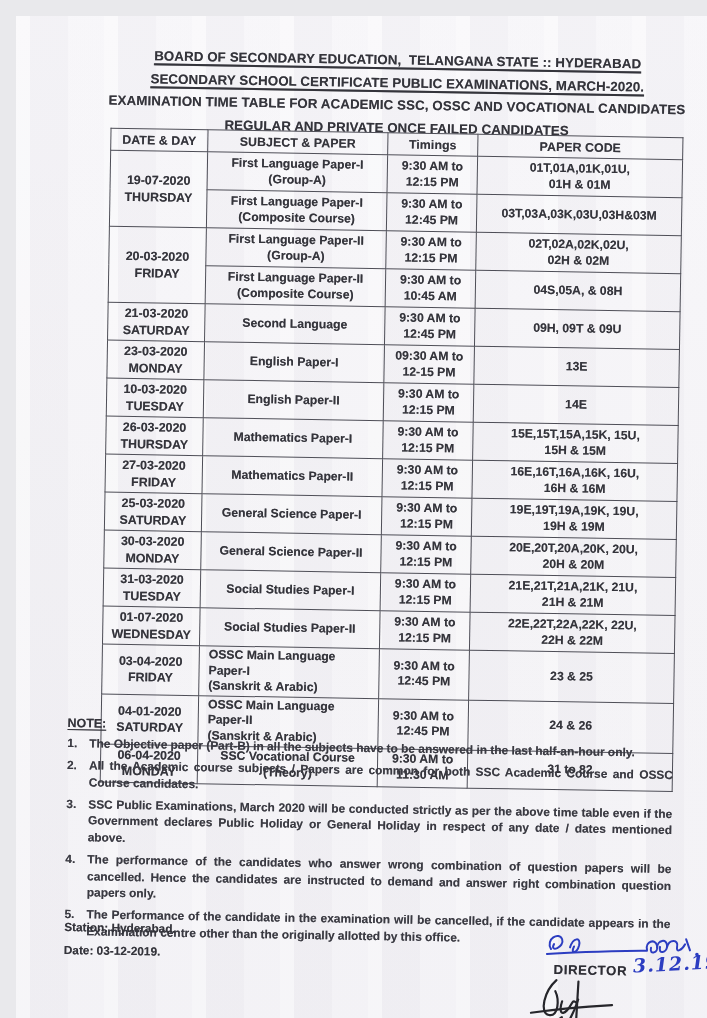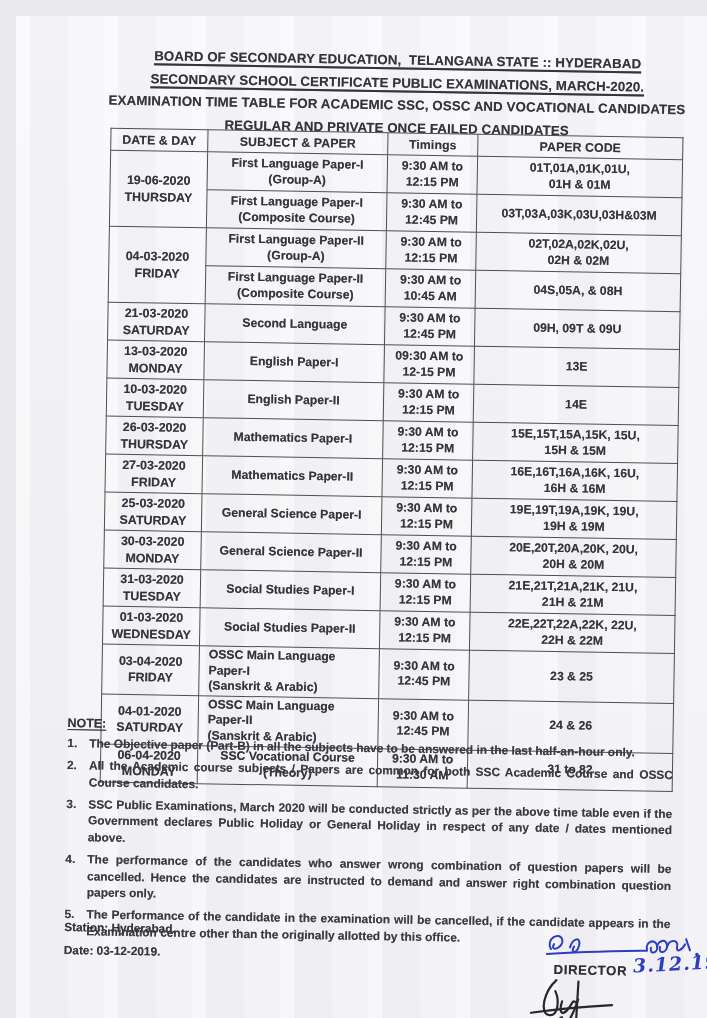--- a/index.html
+++ b/index.html
@@ -74,21 +74,21 @@
         <tr>
             <th>DATE &amp; DAY</th>
             <th>SUBJECT &amp; PAPER</th>
             <th>Timings</th>
             <th>PAPER CODE</th>
           </tr>
       </thead>
       <tbody>
           <tr>
             <td class="date-cell" rowspan="2">
-              <div>19-06-2020</div>
+              <div>19-07-2020</div>
               <div>THURSDAY</div>
             </td>
             <td>
               <div>First Language Paper-I</div>
               <div>(Group-A)</div>
             </td>
             <td>
               <div>9:30 AM to</div>
               <div>12:15 PM</div>
             </td>
@@ -105,21 +105,21 @@
             <td>
               <div>9:30 AM to</div>
               <div>12:45 PM</div>
             </td>
             <td>
               <div>03T,03A,03K,03U,03H&amp;03M</div>
             </td>
           </tr>
           <tr>
             <td class="date-cell" rowspan="2">
-              <div>04-03-2020</div>
+              <div>20-03-2020</div>
               <div>FRIDAY</div>
             </td>
             <td>
               <div>First Language Paper-II</div>
               <div>(Group-A)</div>
             </td>
             <td>
               <div>9:30 AM to</div>
               <div>12:15 PM</div>
             </td>
@@ -152,21 +152,21 @@
             <td>
               <div>9:30 AM to</div>
               <div>12:45 PM</div>
             </td>
             <td>
               <div>09H, 09T &amp; 09U</div>
             </td>
           </tr>
           <tr>
             <td class="date-cell" rowspan="1">
-              <div>13-03-2020</div>
+              <div>23-03-2020</div>
               <div>MONDAY</div>
             </td>
             <td>
               <div>English Paper-I</div>
             </td>
             <td>
               <div>09:30 AM to</div>
               <div>12-15 PM</div>
             </td>
             <td>
@@ -269,21 +269,21 @@
               <div>9:30 AM to</div>
               <div>12:15 PM</div>
             </td>
             <td>
               <div>21E,21T,21A,21K, 21U,</div>
               <div>21H &amp; 21M</div>
             </td>
           </tr>
           <tr>
             <td class="date-cell" rowspan="1">
-              <div>01-03-2020</div>
+              <div>01-07-2020</div>
               <div>WEDNESDAY</div>
             </td>
             <td>
               <div>Social Studies Paper-II</div>
             </td>
             <td>
               <div>9:30 AM to</div>
               <div>12:15 PM</div>
             </td>
             <td>

